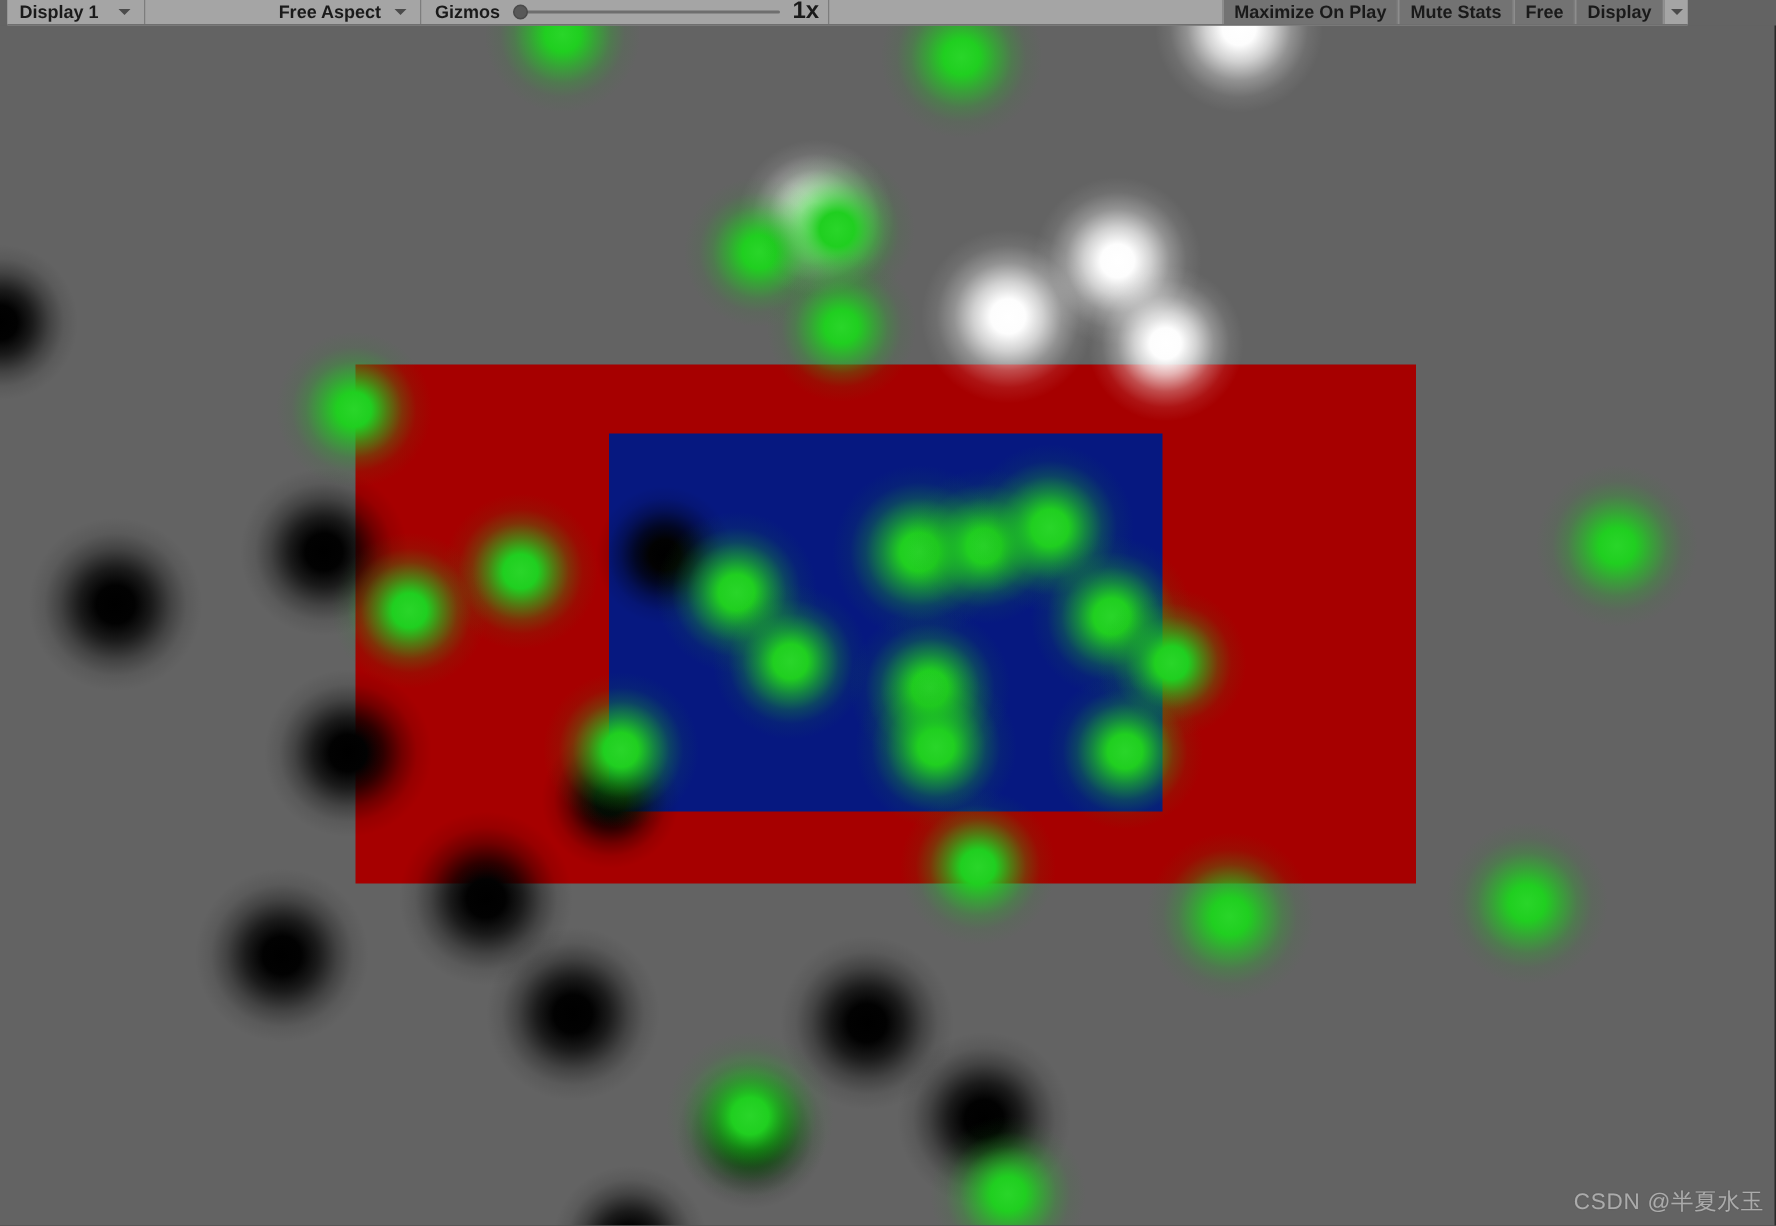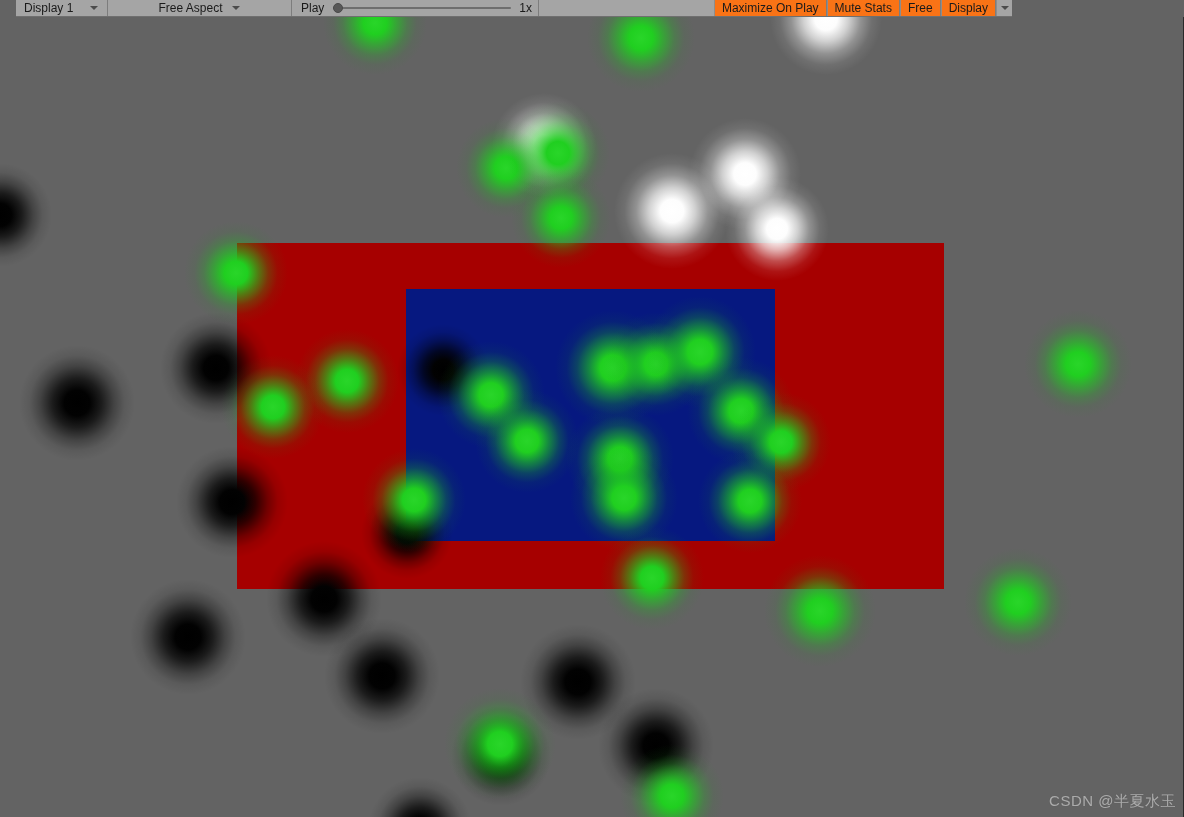--- a/index.html
+++ b/index.html
@@ -17,32 +17,33 @@
     position: relative;
     width: 1184px;
     height: 817px;
     overflow: hidden;
     background: #636363;
   }
 
   
   .toolbar {
     position: absolute;
-    top: 0; left: 16px;
-    width: 996px;
+    top: 0; left: 5px;
+    width: 1120px;
     height: 17px;
     background: #a5a5a5;
     border-bottom: 1px solid #6f6f6f;
     box-sizing: border-box;
     display: flex;
     align-items: stretch;
     font-size: 12px;
     color: #1a1a1a;
     user-select: none;
     z-index: 20;
+    font-weight: bold;
   }
   .tb-group {
     display: flex;
     align-items: center;
     height: 16px;
     background: #a5a5a5;
     border-right: 1px solid #7d7d7d;
     padding: 0 5px;
     box-sizing: border-box;
     white-space: nowrap;
@@ -50,21 +51,21 @@
   }
   .tb-label { padding: 0 3px; }
   .tb-caret {
     width: 0; height: 0;
     border-left: 4px solid transparent;
     border-right: 4px solid transparent;
     border-top: 4px solid #4b4b4b;
     margin: 0 4px 0 6px;
   }
   .display-dd { width: 92px; justify-content: space-between; }
-  .aspect-dd { width: 184px; justify-content: center; }
+  .aspect-dd { width: 184px; justify-content: flex-end; }
 
   .scale-group {
     display: flex;
     align-items: center;
     height: 16px;
     padding: 0 6px;
     border-right: 1px solid #7d7d7d;
     background: #a5a5a5;
     box-sizing: border-box;
   }
@@ -87,30 +88,30 @@
   .slider-knob {
     position: absolute;
     left: 0px;
     top: 3px;
     width: 10px; height: 10px;
     border-radius: 50%;
     background: #585858;
     border: 1px solid #4a4a4a;
     box-sizing: border-box;
   }
-  .scale-val { margin-left: 8px; font-size: 12px; }
+  .scale-val { margin-left: 8px; font-size: 16px; }
 
   .tb-spacer { flex: 1 1 auto; background: #a5a5a5; }
 
   .tb-btn {
     display: flex;
     align-items: center;
     height: 16px;
     padding: 0 7px;
-    background: #f97316;
+    background: #737373;
     border-left: 1px solid #8d8d8d;
     border-right: 1px solid #7d7d7d;
     box-sizing: border-box;
     white-space: nowrap;
     line-height: 16px;
   }
   .gizmo-caret-btn {
     display: flex;
     align-items: center;
     justify-content: center;
@@ -186,21 +187,21 @@
       <span class="tb-label">Display 1</span>
       <span class="tb-caret"></span>
     </div>
 
     <div class="tb-group aspect-dd">
       <span class="tb-label">Free Aspect</span>
       <span class="tb-caret"></span>
     </div>
 
     <div class="scale-group">
-      <span class="tb-label">Play</span>
+      <span class="tb-label">Gizmos</span>
       <span class="slider-wrap">
         <span class="slider-track"></span>
         <span class="slider-knob"></span>
       </span>
       <span class="scale-val">1x</span>
     </div>
 
     <div class="tb-spacer"></div>
 
     <div class="tb-btn">Maximize On Play</div>

